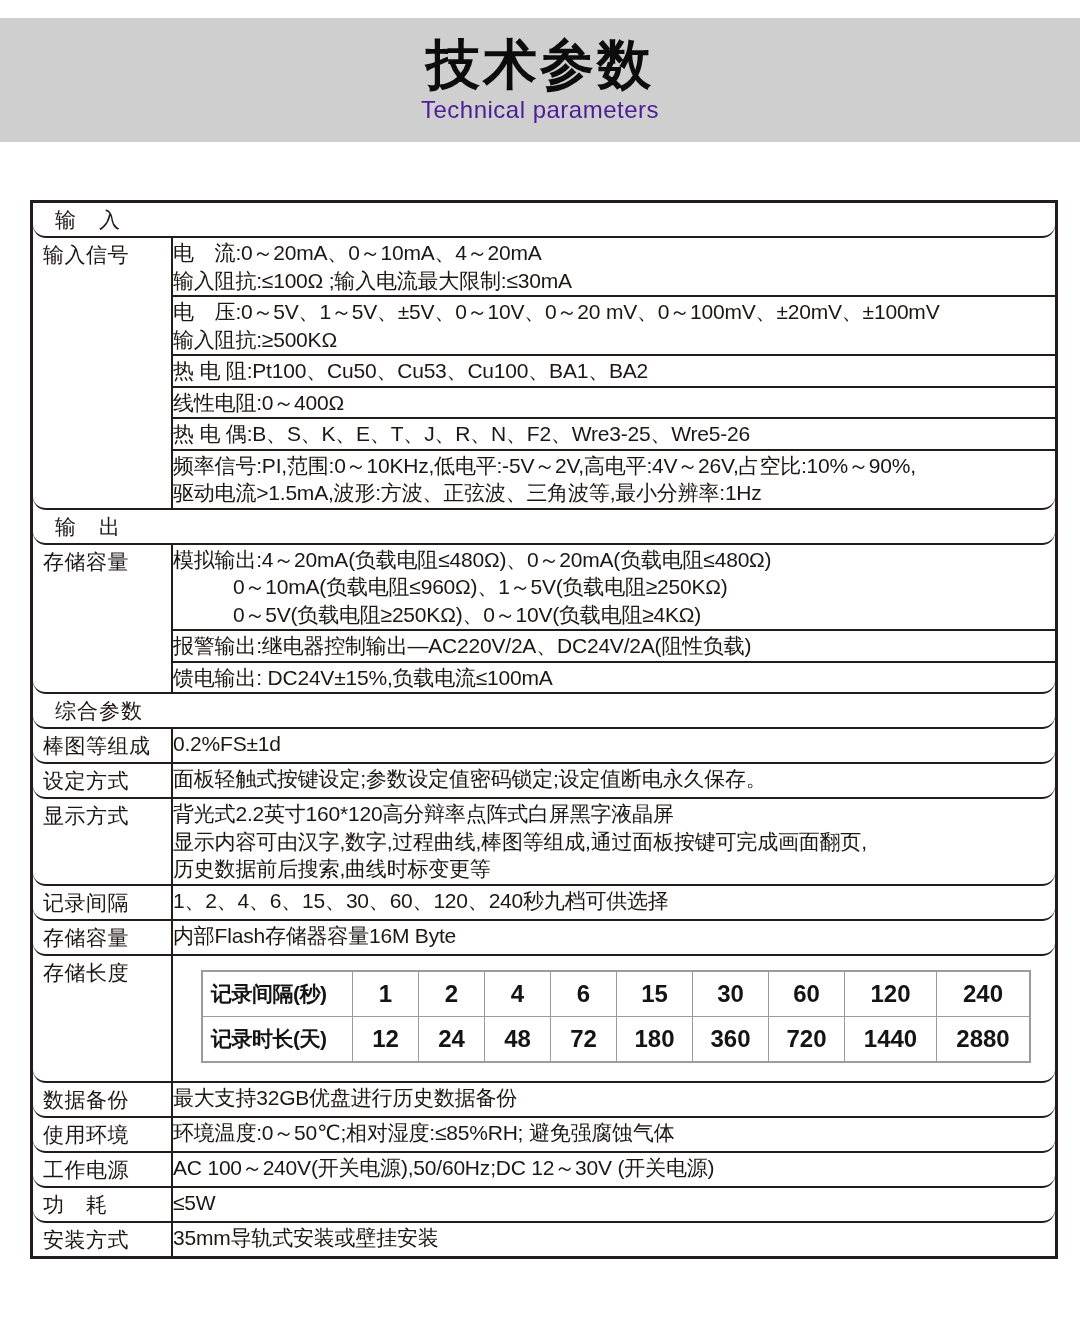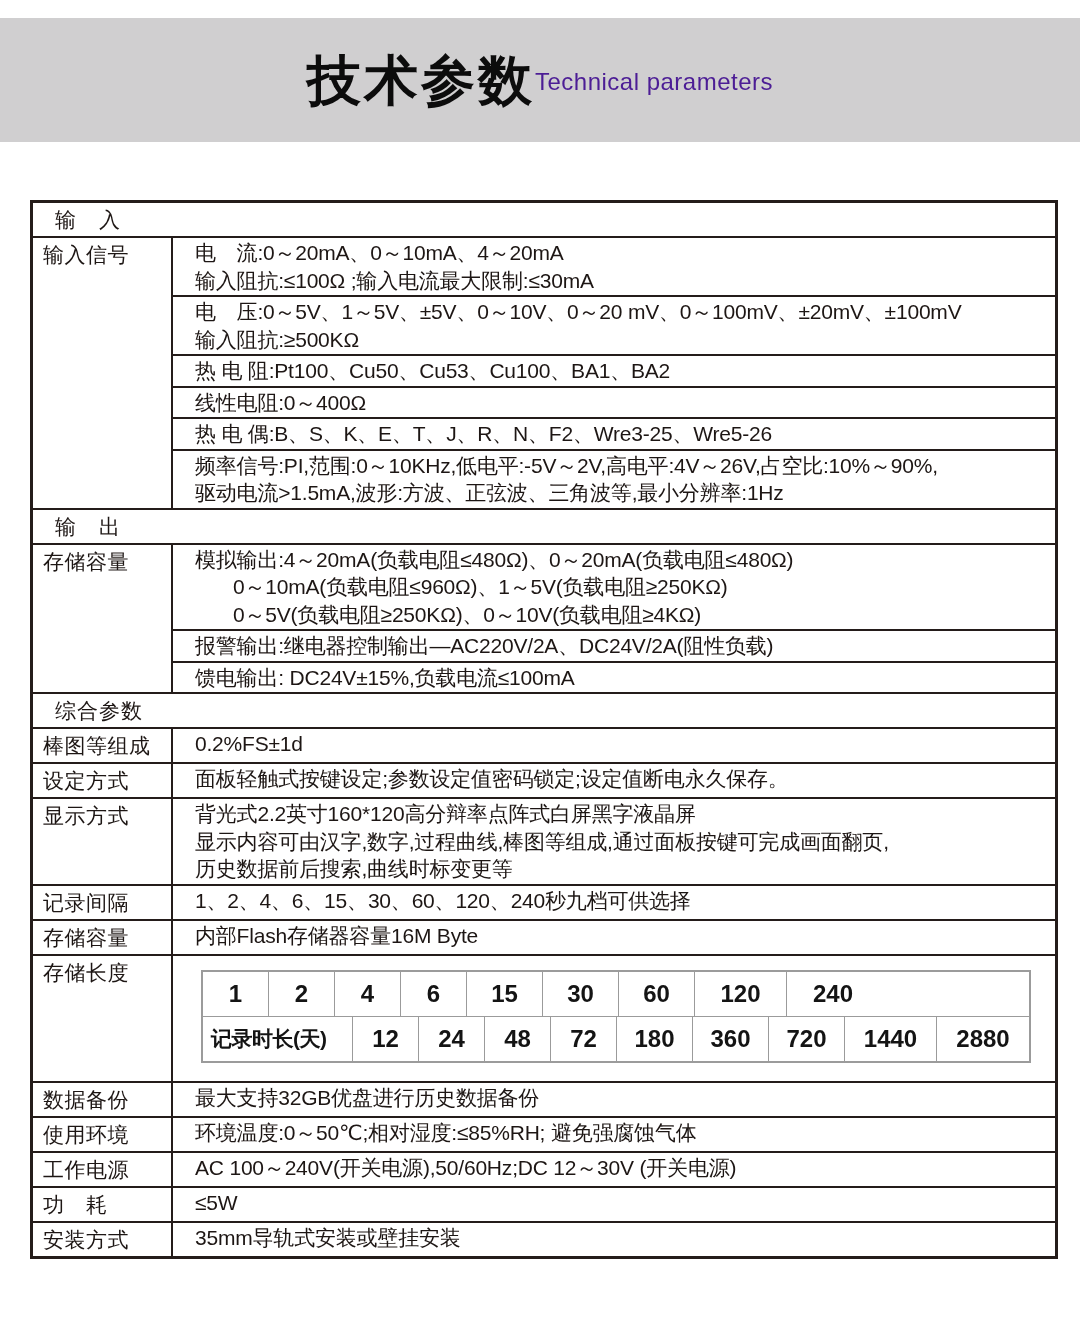--- a/index.html
+++ b/index.html
@@ -5,50 +5,50 @@
   html,body{margin:0;padding:0;}
   body{
     width:1080px;height:1325px;position:relative;background:#ffffff;
     font-family:"Liberation Sans","DejaVu Sans",sans-serif;
     color:#1d1614;
   }
   
   .title-band{
     position:absolute;left:0;top:18px;width:1080px;height:124px;
     background:#d0cfd0;
-    display:flex;flex-direction:row;align-items:center;justify-content:center;
+    display:flex;flex-direction:column;align-items:center;justify-content:center;
   }
   .page-title{
     font-size:54px;font-weight:700;letter-spacing:3px;color:#0c0c0c;line-height:1.05;
   }
   .page-subtitle{
     font-size:24px;font-weight:400;color:#4c1d95;margin-top:4px;letter-spacing:0.5px;
   }
   
   .spec-table{
     position:absolute;left:30px;top:200px;width:1028px;
     border:3px solid #241c1a;box-sizing:border-box;
     font-size:21px;
   }
-  .row{display:flex;border-bottom:2px solid #241c1a;box-sizing:border-box;}
+  .row{display:flex;border-bottom:2px solid #241c1a;box-sizing:border-box;border-radius:13px;}
   .row:last-child{border-bottom:none;}
   .section-title{
     padding:2px 0 2px 22px;line-height:29px;letter-spacing:1px;
   }
   .label-cell{
     flex:0 0 140px;width:140px;border-right:2px solid #241c1a;box-sizing:border-box;
     padding:2px 0 2px 10px;line-height:29px;letter-spacing:0.5px;
     display:flex;align-items:center;
   }
   .group .label-cell, .label-top{align-items:flex-start;}
   .content-col{flex:1;min-width:0;}
   .sub{border-bottom:2px solid #241c1a;padding:1px 0;}
   .content-col .sub:last-child{border-bottom:none;}
   .line{
-    padding-left:22px;line-height:27.5px;white-space:nowrap;letter-spacing:-0.2px;
+    line-height:27.5px;white-space:nowrap;letter-spacing:-0.2px;
   }
   .line.indent{padding-left:60px;}
   .simple .content-col{display:flex;flex-direction:column;justify-content:flex-start;padding:1px 0;}
   
   .storage-wrap{padding:14px 0 18px 28px;}
   .inner-table{
     display:inline-block;border:2px solid #9b9b9b;box-sizing:border-box;background:#ffffff;
   }
   .itr{display:flex;}
   .itr:first-child{border-bottom:1px solid #9b9b9b;}
@@ -167,20 +167,21 @@
       <div class="line">内部Flash存储器容量16M Byte</div>
     </div>
   </div>
 
   <div class="row group">
     <div class="label-cell label-top">存储长度</div>
     <div class="content-col">
       <div class="storage-wrap">
         <div class="inner-table">
           <div class="itr">
+            <div class="itc head">记录间隔(秒)</div>
             <div class="itc c-sm">1</div>
             <div class="itc c-sm">2</div>
             <div class="itc c-sm">4</div>
             <div class="itc c-sm">6</div>
             <div class="itc c-md">15</div>
             <div class="itc c-md">30</div>
             <div class="itc c-md">60</div>
             <div class="itc c-lg">120</div>
             <div class="itc c-lg">240</div>
           </div>

